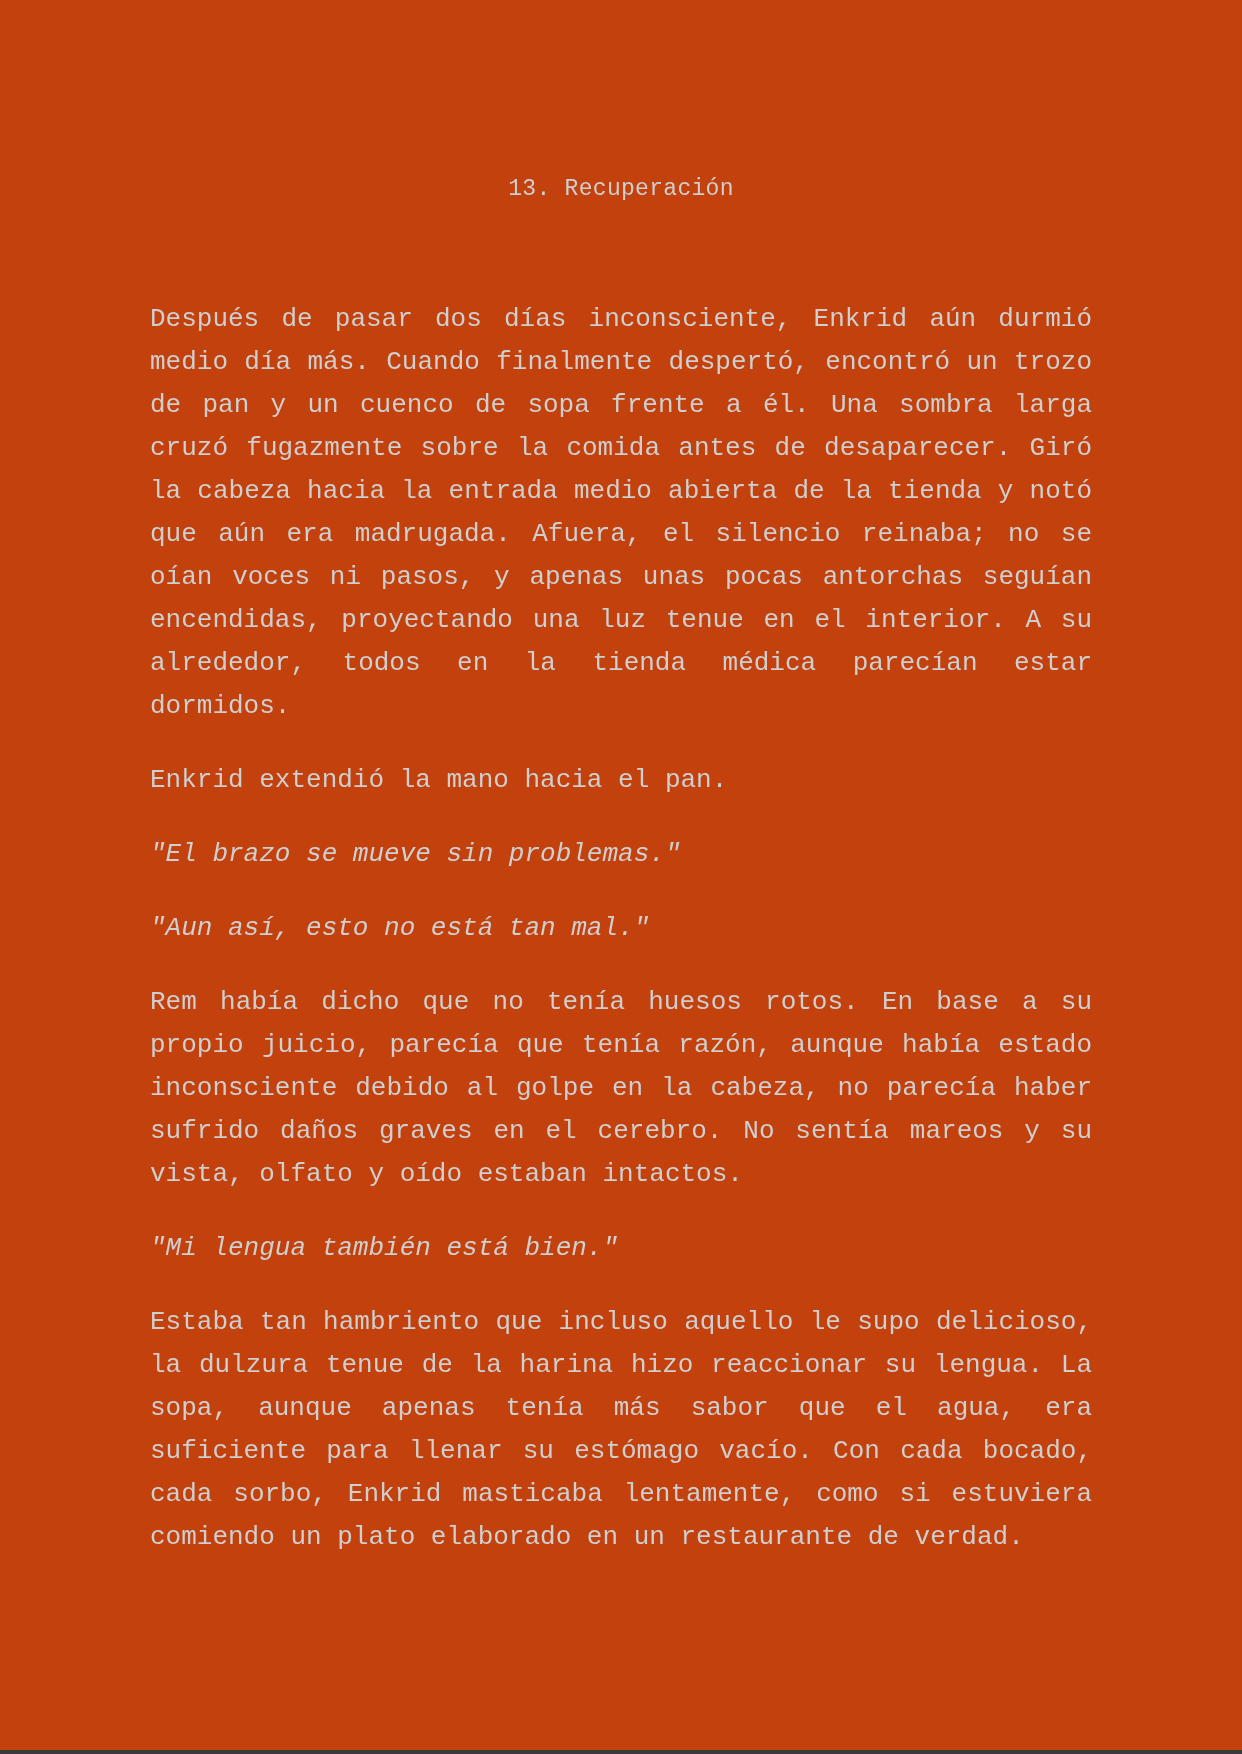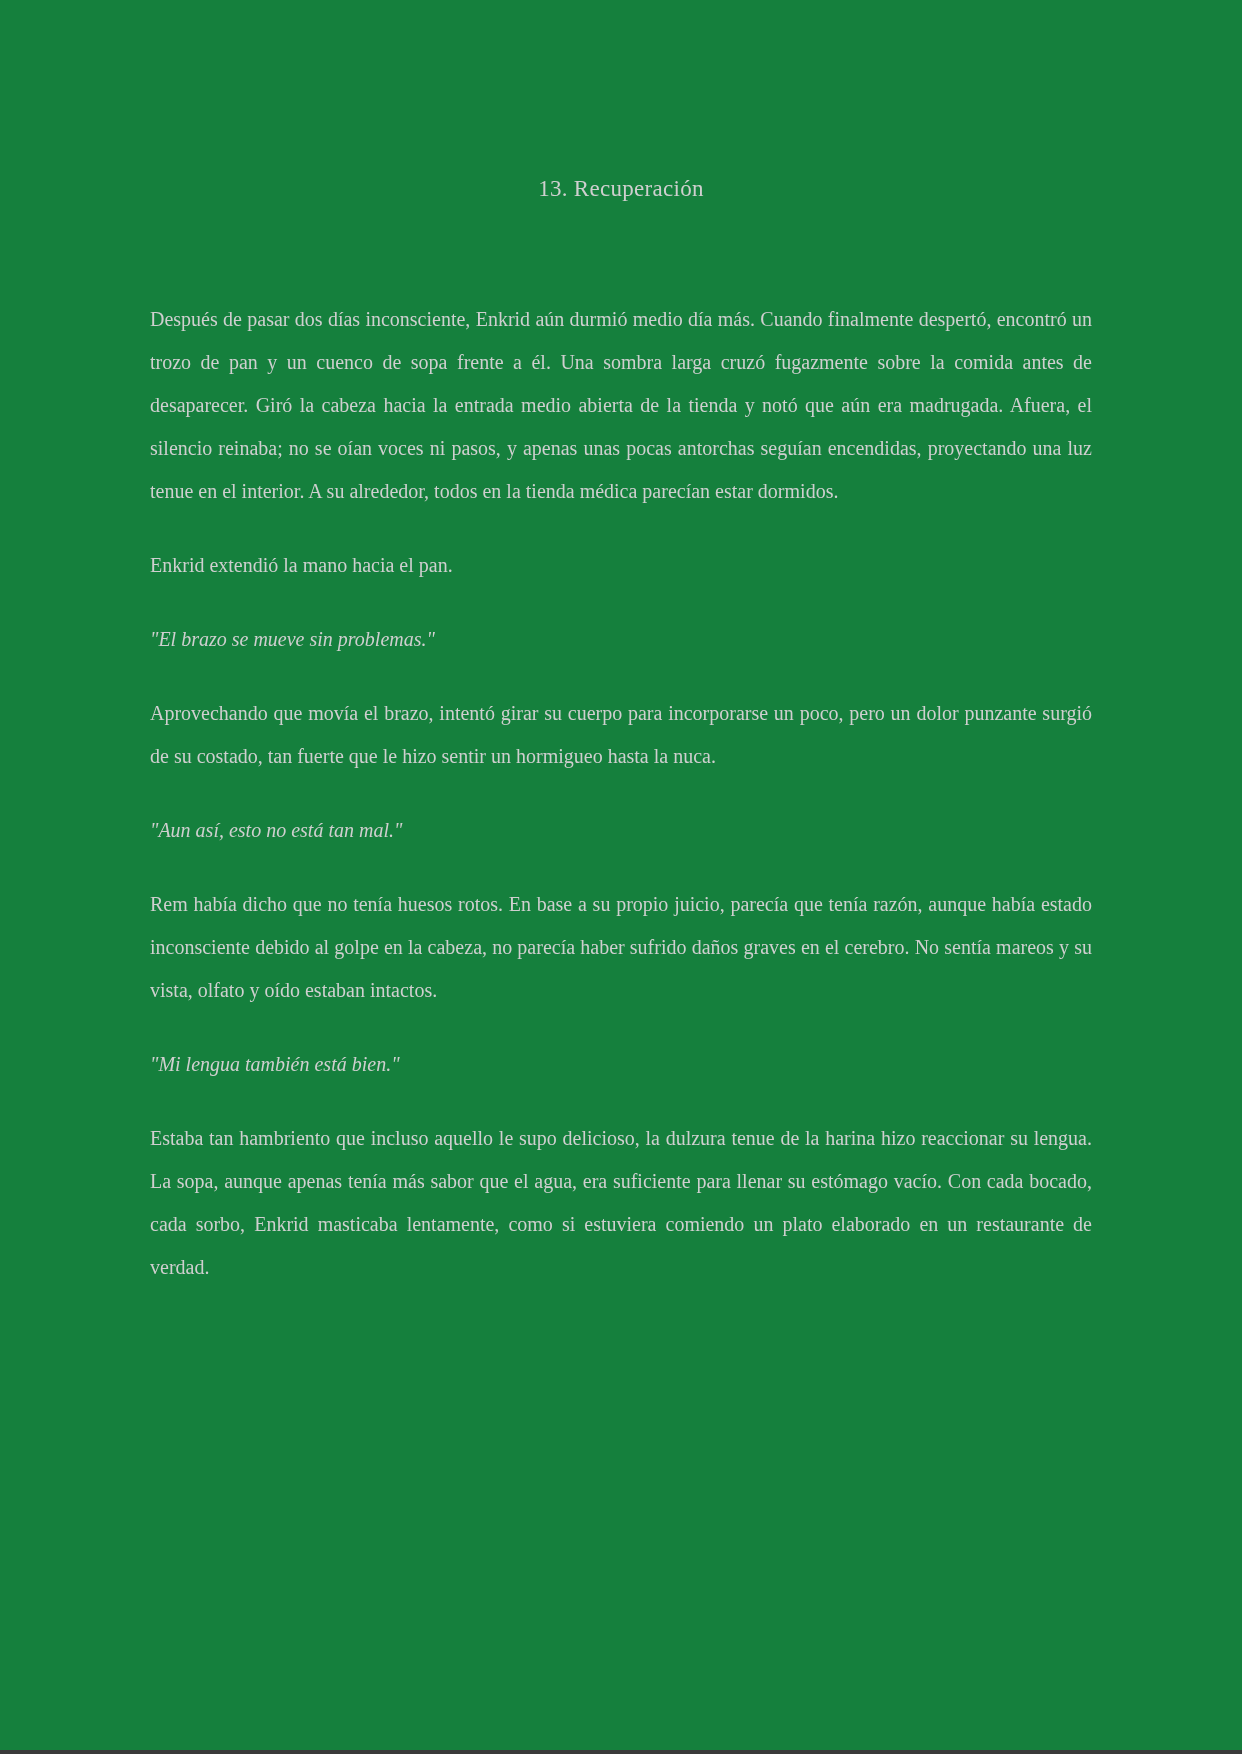--- a/index.html
+++ b/index.html
@@ -25,49 +25,48 @@
     font-size: 23px;
     font-weight: 400;
     text-align: center;
     letter-spacing: 0.3px;
   }
   .paragraphs {
     padding-top: 96px;
   }
   p.para {
     margin: 0 0 31px 0;
-    font-size: 20px;
+    font-size: 26px;
     line-height: 43px;
     text-align: justify;
     text-justify: inter-word;
   }
   p.para.italic {
     font-style: italic;
     text-align: left;
   }
   .page-bottom-edge {
     position: absolute;
     left: 0;
     bottom: 0;
     width: 100%;
     height: 4px;
     background: #3a3a3a;
   }
 </style>
 </head>
 <body>
 
-<div class="page" style="background: #15803d; color: rgb(207, 207, 207);">
+<div class="page" style="background: #c2410c; color: rgb(207, 207, 207); font-family: Liberation Mono, monospace;">
   <h1 class="title">13. Recuperación</h1>
 
   <div class="paragraphs">
       <p class="para">Después de pasar dos días inconsciente, Enkrid aún durmió medio día más. Cuando finalmente despertó, encontró un trozo de pan y un cuenco de sopa frente a él. Una sombra larga cruzó fugazmente sobre la comida antes de desaparecer. Giró la cabeza hacia la entrada medio abierta de la tienda y notó que aún era madrugada. Afuera, el silencio reinaba; no se oían voces ni pasos, y apenas unas pocas antorchas seguían encendidas, proyectando una luz tenue en el interior. A su alrededor, todos en la tienda médica parecían estar dormidos.</p>
       <p class="para">Enkrid extendió la mano hacia el pan.</p>
       <p class="para italic">"El brazo se mueve sin problemas."</p>
-      <p class="para">Aprovechando que movía el brazo, intentó girar su cuerpo para incorporarse un poco, pero un dolor punzante surgió de su costado, tan fuerte que le hizo sentir un hormigueo hasta la nuca.</p>
       <p class="para italic">"Aun así, esto no está tan mal."</p>
       <p class="para">Rem había dicho que no tenía huesos rotos. En base a su propio juicio, parecía que tenía razón, aunque había estado inconsciente debido al golpe en la cabeza, no parecía haber sufrido daños graves en el cerebro. No sentía mareos y su vista, olfato y oído estaban intactos.</p>
       <p class="para italic">"Mi lengua también está bien."</p>
       <p class="para">Estaba tan hambriento que incluso aquello le supo delicioso, la dulzura tenue de la harina hizo reaccionar su lengua. La sopa, aunque apenas tenía más sabor que el agua, era suficiente para llenar su estómago vacío. Con cada bocado, cada sorbo, Enkrid masticaba lentamente, como si estuviera comiendo un plato elaborado en un restaurante de verdad.</p>
     </div>
 
   <div class="page-bottom-edge"></div>
 </div>
 
 </body></html>

